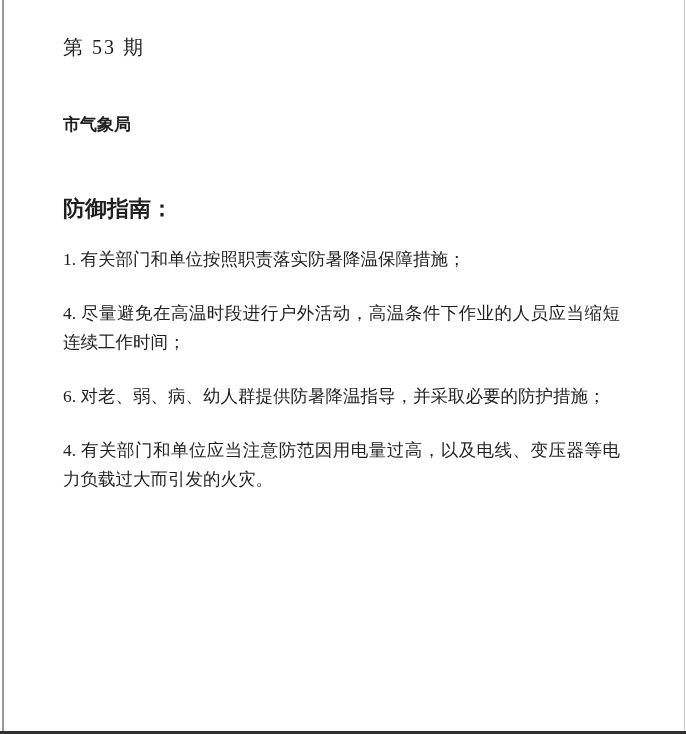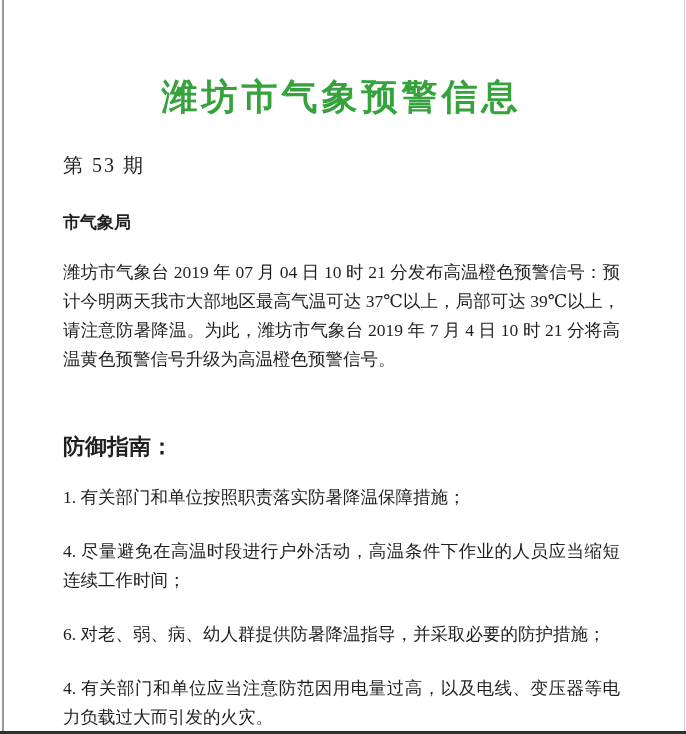--- a/index.html
+++ b/index.html
@@ -50,21 +50,21 @@
     line-height: 42px;
   }
   .issue {
     margin-top: 36px;
     text-align: left;
     font-size: 20px;
     letter-spacing: 2px;
     line-height: 22px;
   }
   .meta-row {
-    margin-top: 36px;
+    margin-top: 56px;
     display: flex;
     justify-content: space-between;
     align-items: baseline;
     font-size: 17px;
     font-weight: bold;
     line-height: 22px;
   }
   .body-paragraph {
     margin-top: 24px;
     font-size: 17.5px;
@@ -88,29 +88,27 @@
 </style>
 </head>
 <body>
 
 <div class="edge-left"></div>
 <div class="edge-right"></div>
 <div class="edge-bottom"></div>
 
 <div class="content">
 
-  <h1 class="doc-title" style="color: rgb(54, 162, 60);">潍坊市气象预警信息</h1>
 
   <div class="issue">第 53 期</div>
 
   <div class="meta-row">
     <span>市气象局</span>
   </div>
 
-  <p class="body-paragraph">潍坊市气象台 2019 年 07 月 04 日 10 时 21 分发布高温橙色预警信号：预计今明两天我市大部地区最高气温可达 37℃以上，局部可达 39℃以上，请注意防暑降温。为此，潍坊市气象台 2019 年 7 月 4 日 10 时 21 分将高温黄色预警信号升级为高温橙色预警信号。</p>
 
   <div class="guide-heading">防御指南：</div>
 
   <p class="guide-item">1. 有关部门和单位按照职责落实防暑降温保障措施；</p>
 
   <p class="guide-item">4. 尽量避免在高温时段进行户外活动，高温条件下作业的人员应当缩短连续工作时间；</p>
 
   <p class="guide-item">6. 对老、弱、病、幼人群提供防暑降温指导，并采取必要的防护措施；</p>
 
   <p class="guide-item">4. 有关部门和单位应当注意防范因用电量过高，以及电线、变压器等电力负载过大而引发的火灾。</p>

